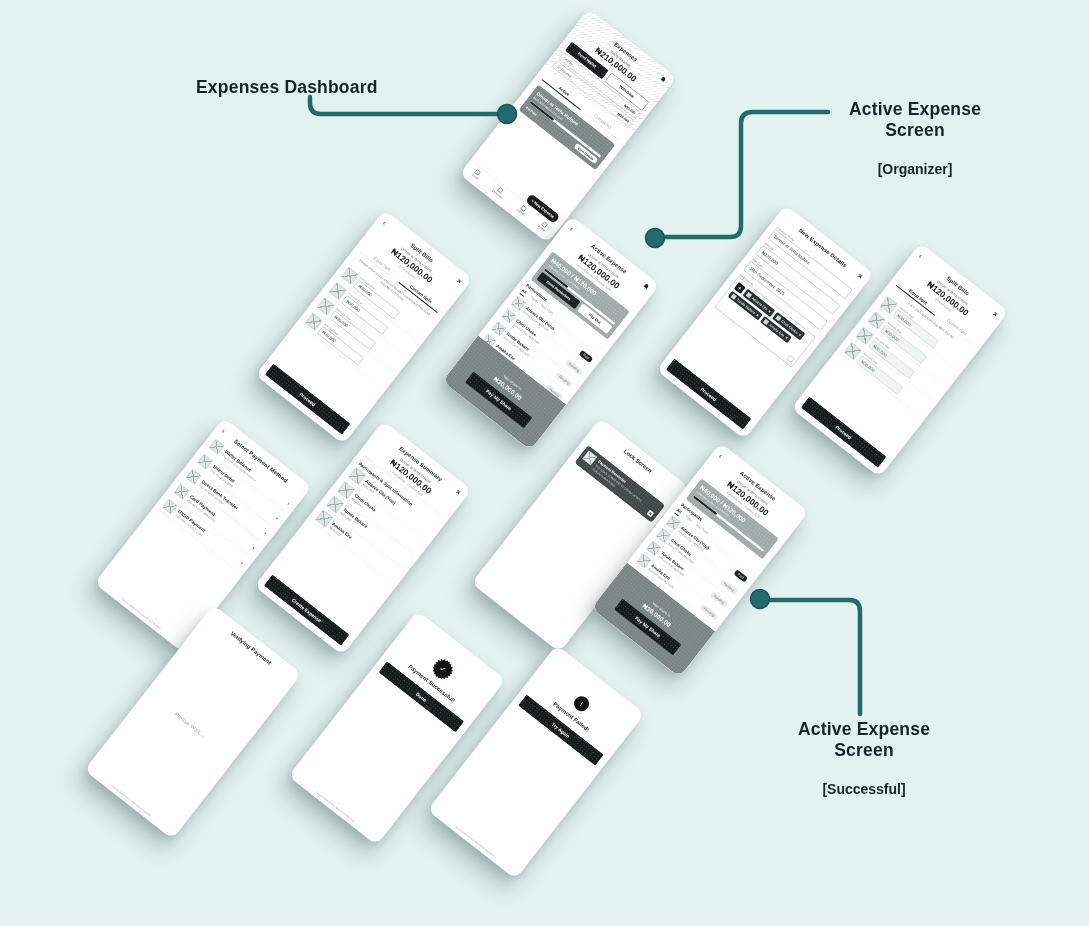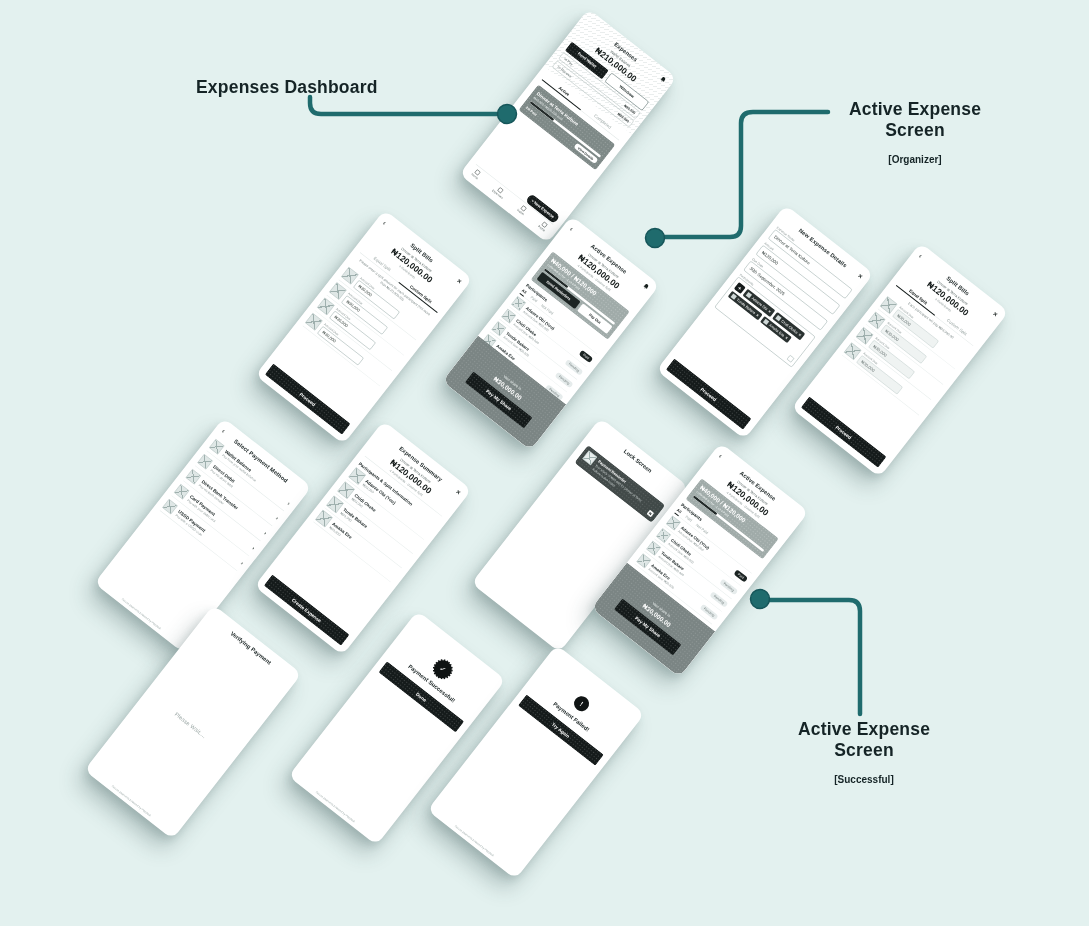--- a/index.html
+++ b/index.html
@@ -109,21 +109,21 @@
         font-size:15px;font-weight:bold;margin:30px auto 12px;outline:3.5px dotted #101414;outline-offset:-1px;}
   .seal.small{width:30px;height:30px;font-size:13px;outline:none;margin-top:34px;}
   .rtitle{text-align:center;font-weight:bold;font-size:11.5px;margin-bottom:14px;}
   .summember .mname{font-size:9px;}
   .summember .mdue{font-size:7px;}
 
   
   #overlay{position:absolute;inset:0;pointer-events:none;}
   .anno{position:absolute;color:#152426;pointer-events:none;text-align:center;}
   .anno .t1{font-size:17.5px;font-weight:bold;letter-spacing:.2px;}
-  .anno .t2{font-size:10px;font-weight:bold;margin-top:13px;}
+  .anno .t2{font-size:14px;font-weight:bold;margin-top:20px;}
   .tc{text-align:center;}
 </style>
 </head>
 <body>
 
 <div id="canvas">
 
   <div class="phone" style="--cx:568px;--cy:126px">
     <div class="pbody">
       <div class="hatch">

